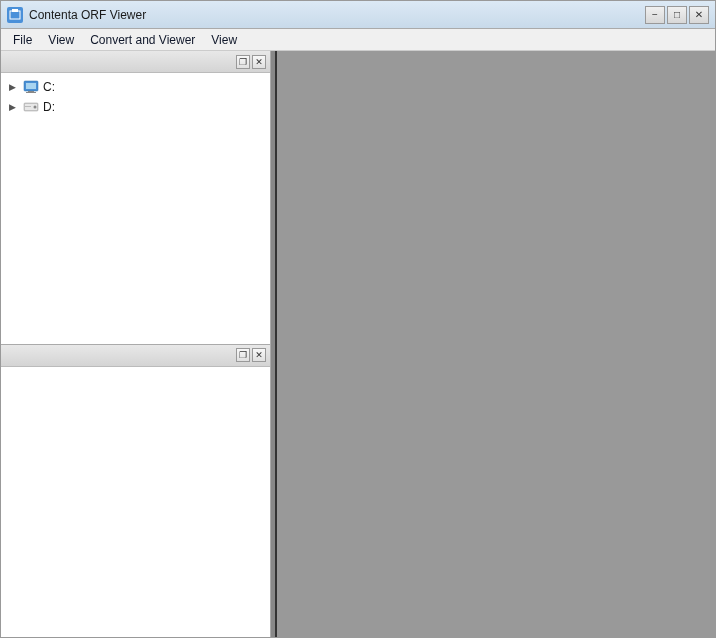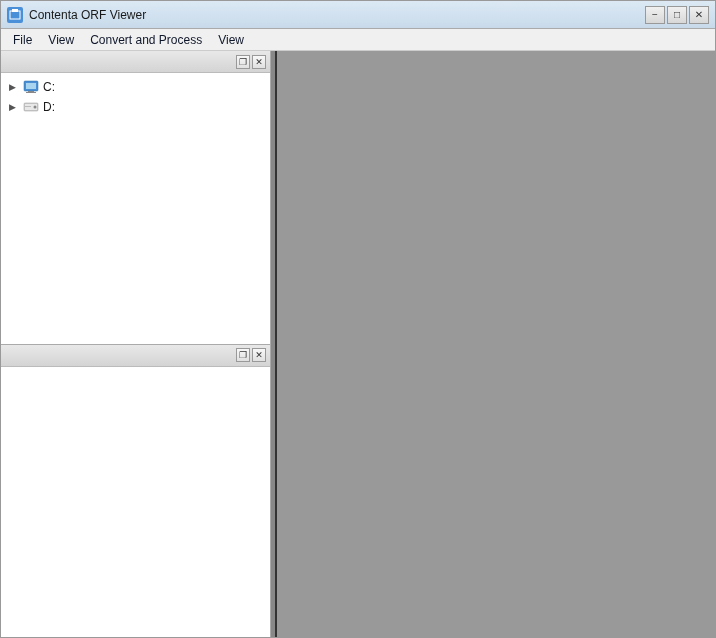--- a/index.html
+++ b/index.html
@@ -216,21 +216,21 @@
     <div class="title-bar-controls">
       <button class="title-btn">−</button>
       <button class="title-btn">□</button>
       <button class="title-btn">✕</button>
     </div>
   </div>
 
   <div class="menu-bar">
     <span class="menu-item">File</span>
     <span class="menu-item">View</span>
-    <span class="menu-item">Convert and Process</span>
+    <span class="menu-item">Convert and Viewer</span>
     <span class="menu-item">View</span>
   </div>
 
   <div class="content-area">
 
     <div class="left-panel">
 
       <div class="panel-section">
         <div class="panel-header">
           <button class="panel-btn">❐</button>

